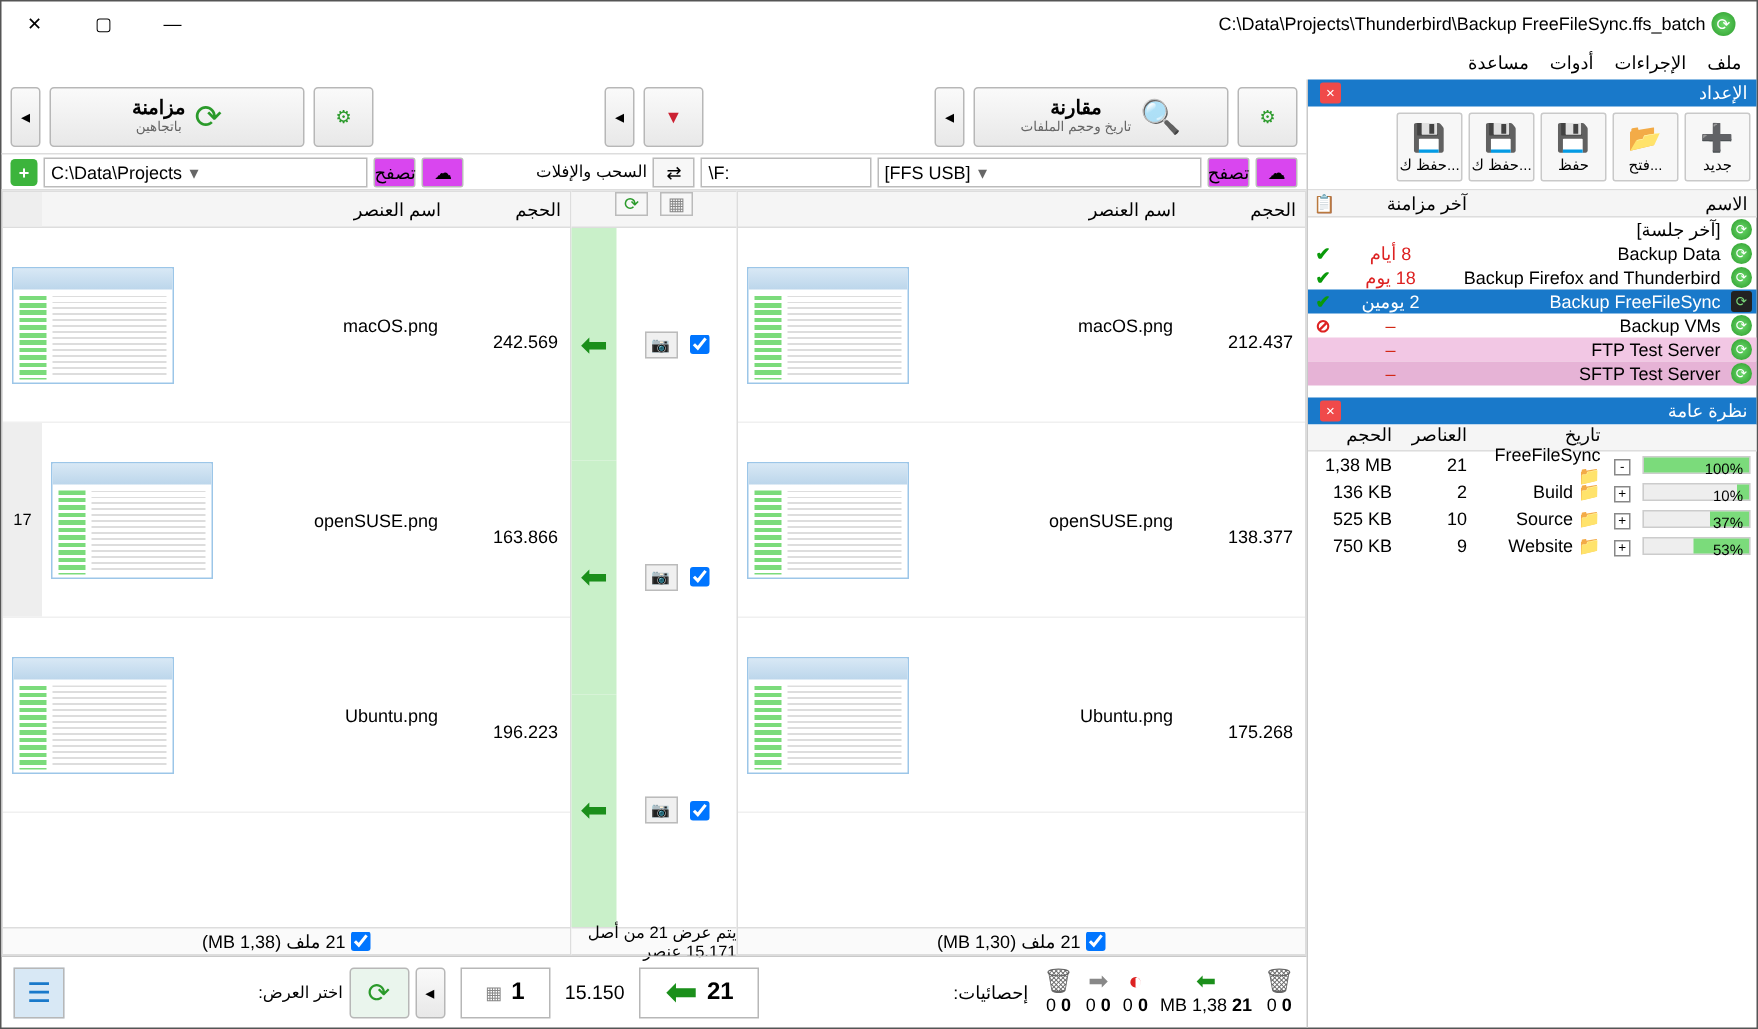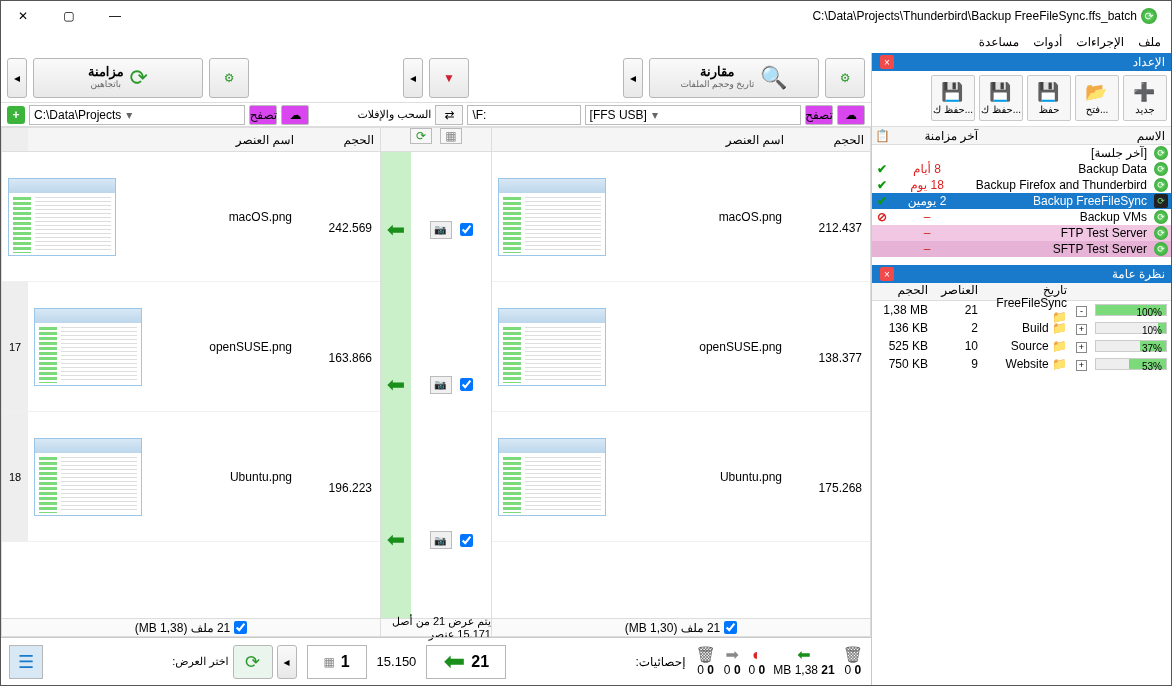--- a/index.html
+++ b/index.html
@@ -225,21 +225,20 @@
                 <div class="gc-num">17</div>
                 <div class="gc-thumb">
                   <div class="thumb">
                     <div class="tbar"></div>
                   </div>
                 </div>
                 <div class="gc-name">openSUSE.png</div>
                 <div class="gc-size">163.866</div>
               </div>
               <div class="grow">
-                <div class="gc-num">18</div>
                 <div class="gc-thumb">
                   <div class="thumb">
                     <div class="tbar"></div>
                   </div>
                 </div>
                 <div class="gc-name">Ubuntu.png</div>
                 <div class="gc-size">196.223</div>
               </div>
             </div>
           <div class="gfoot">

